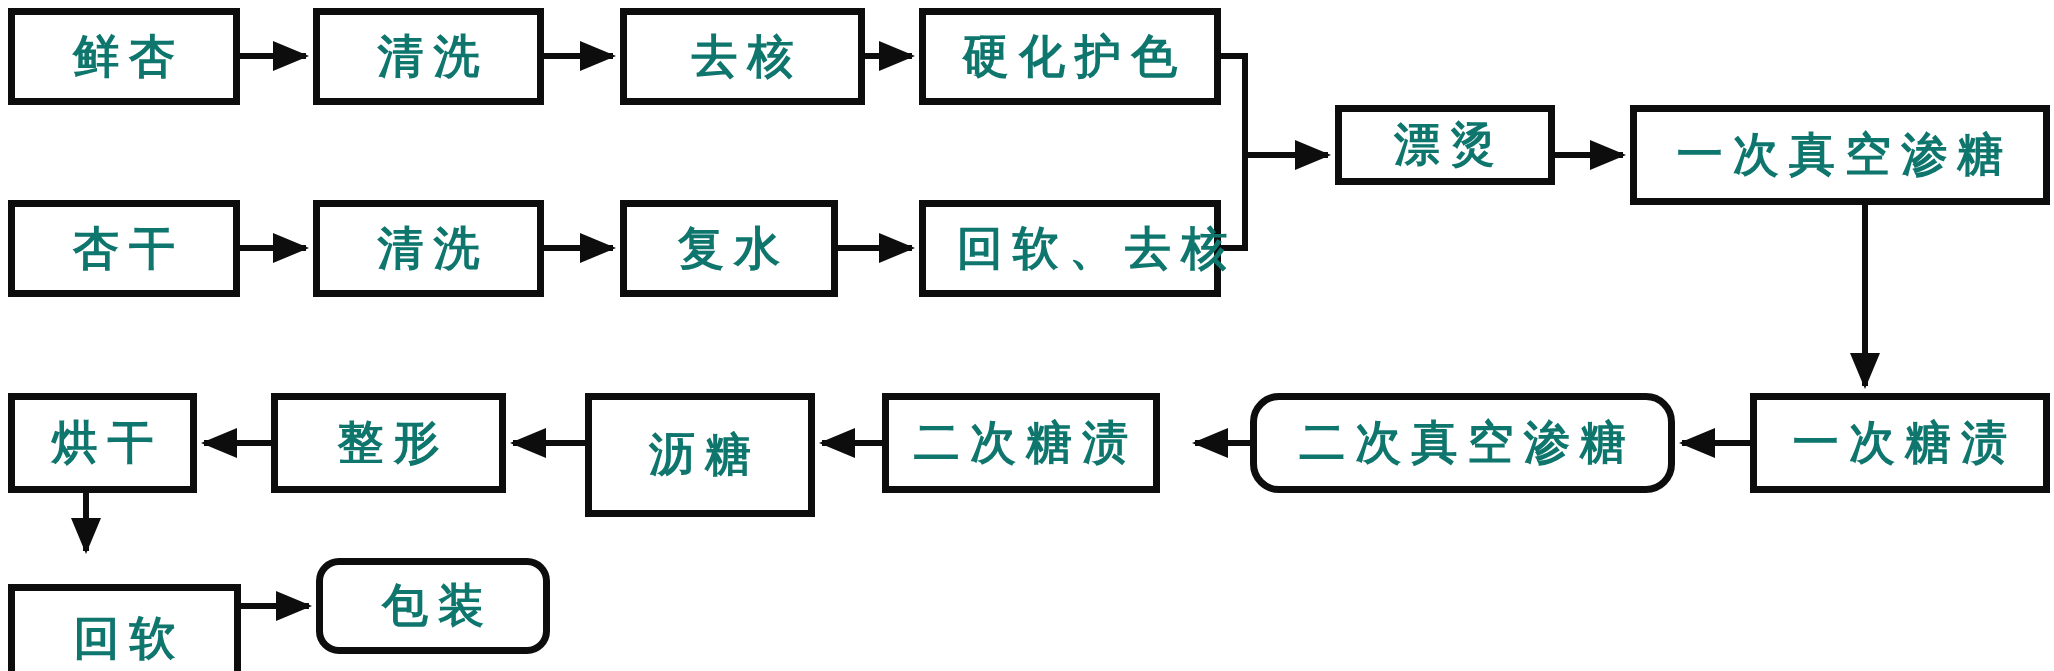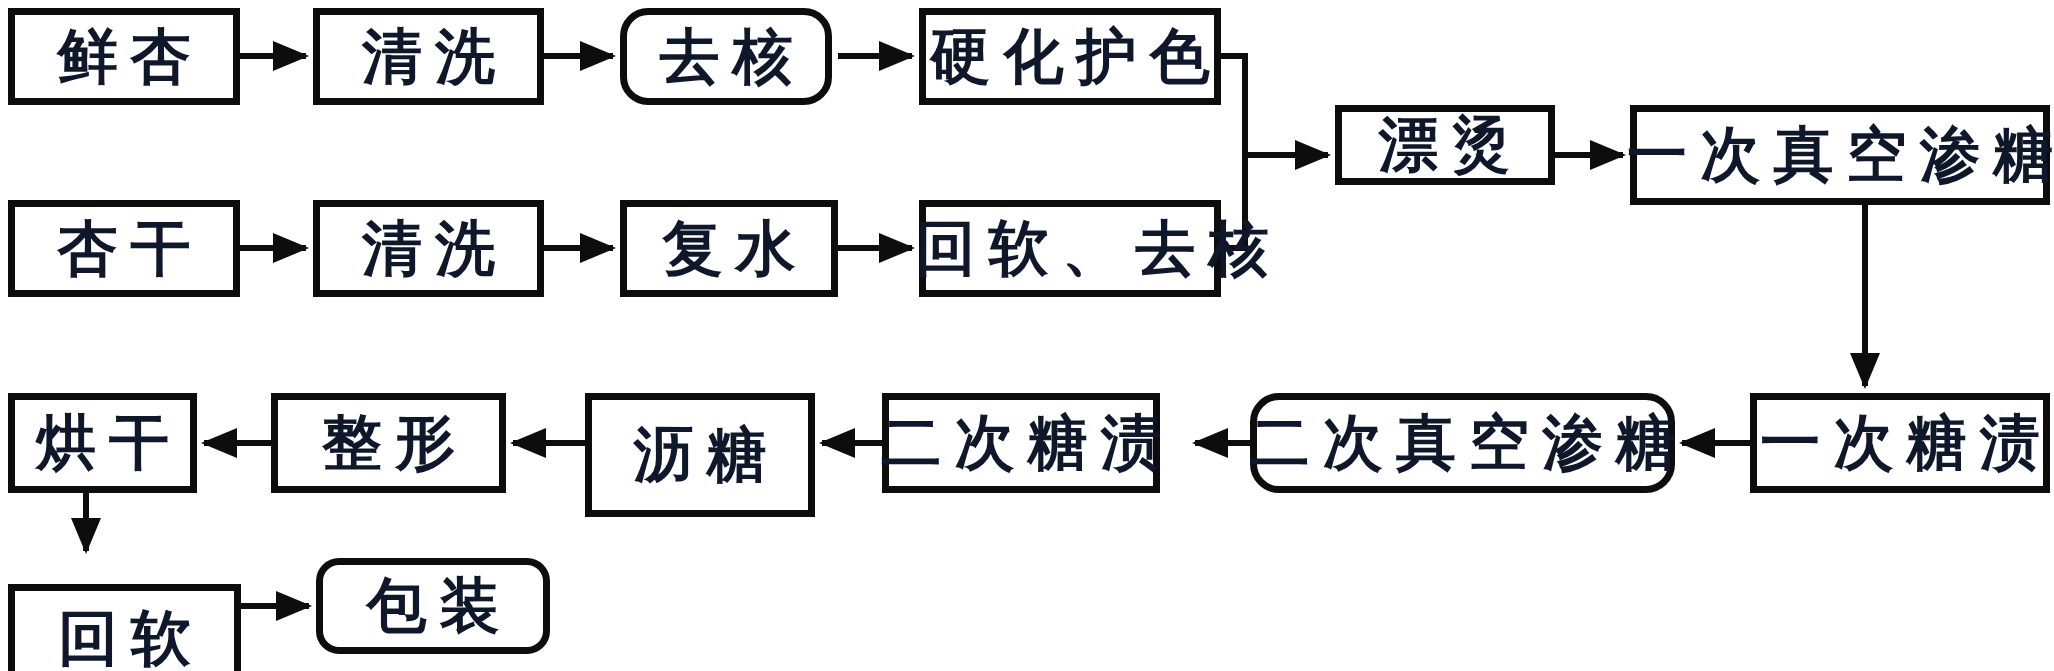--- a/index.html
+++ b/index.html
@@ -19,23 +19,23 @@
     position: absolute;
     box-sizing: border-box;
     border: 7px solid #0d0d0d;
     background: #ffffff;
     display: flex;
     align-items: center;
     justify-content: center;
     z-index: 2;
   }
   .node .label {
-    font-size: 60px;
+    font-size: 46px;
     font-weight: bold;
-    color: #0f172a;
+    color: #0f766e;
     letter-spacing: 0.22em;
     text-indent: 0.22em; 
     white-space: nowrap;
     line-height: 1;
     transform: translateY(-1px);
   }
   svg.connectors {
     position: absolute;
     left: 0;
     top: 0;
@@ -79,21 +79,21 @@
         <polyline points="241,606 309,606" class="edge" marker-end="url(#arrowhead)"></polyline>
       </g>
   </svg>
   <div id="node-layer">
       <div class="node" style="left: 8px; top: 8px; width: 232px; height: 97px;">
         <span class="label">鲜杏</span>
       </div>
       <div class="node" style="left: 313px; top: 8px; width: 231px; height: 97px;">
         <span class="label">清洗</span>
       </div>
-      <div class="node" style="left: 620px; top: 8px; width: 212px; height: 97px; border-radius: 28px;">
+      <div class="node" style="left: 620px; top: 8px; width: 245px; height: 97px;">
         <span class="label">去核</span>
       </div>
       <div class="node" style="left: 919px; top: 8px; width: 302px; height: 97px; text-align: center;">
         <span class="label">硬化护色</span>
       </div>
       <div class="node" style="left: 8px; top: 200px; width: 232px; height: 97px;">
         <span class="label">杏干</span>
       </div>
       <div class="node" style="left: 313px; top: 200px; width: 231px; height: 97px;">
         <span class="label">清洗</span>

